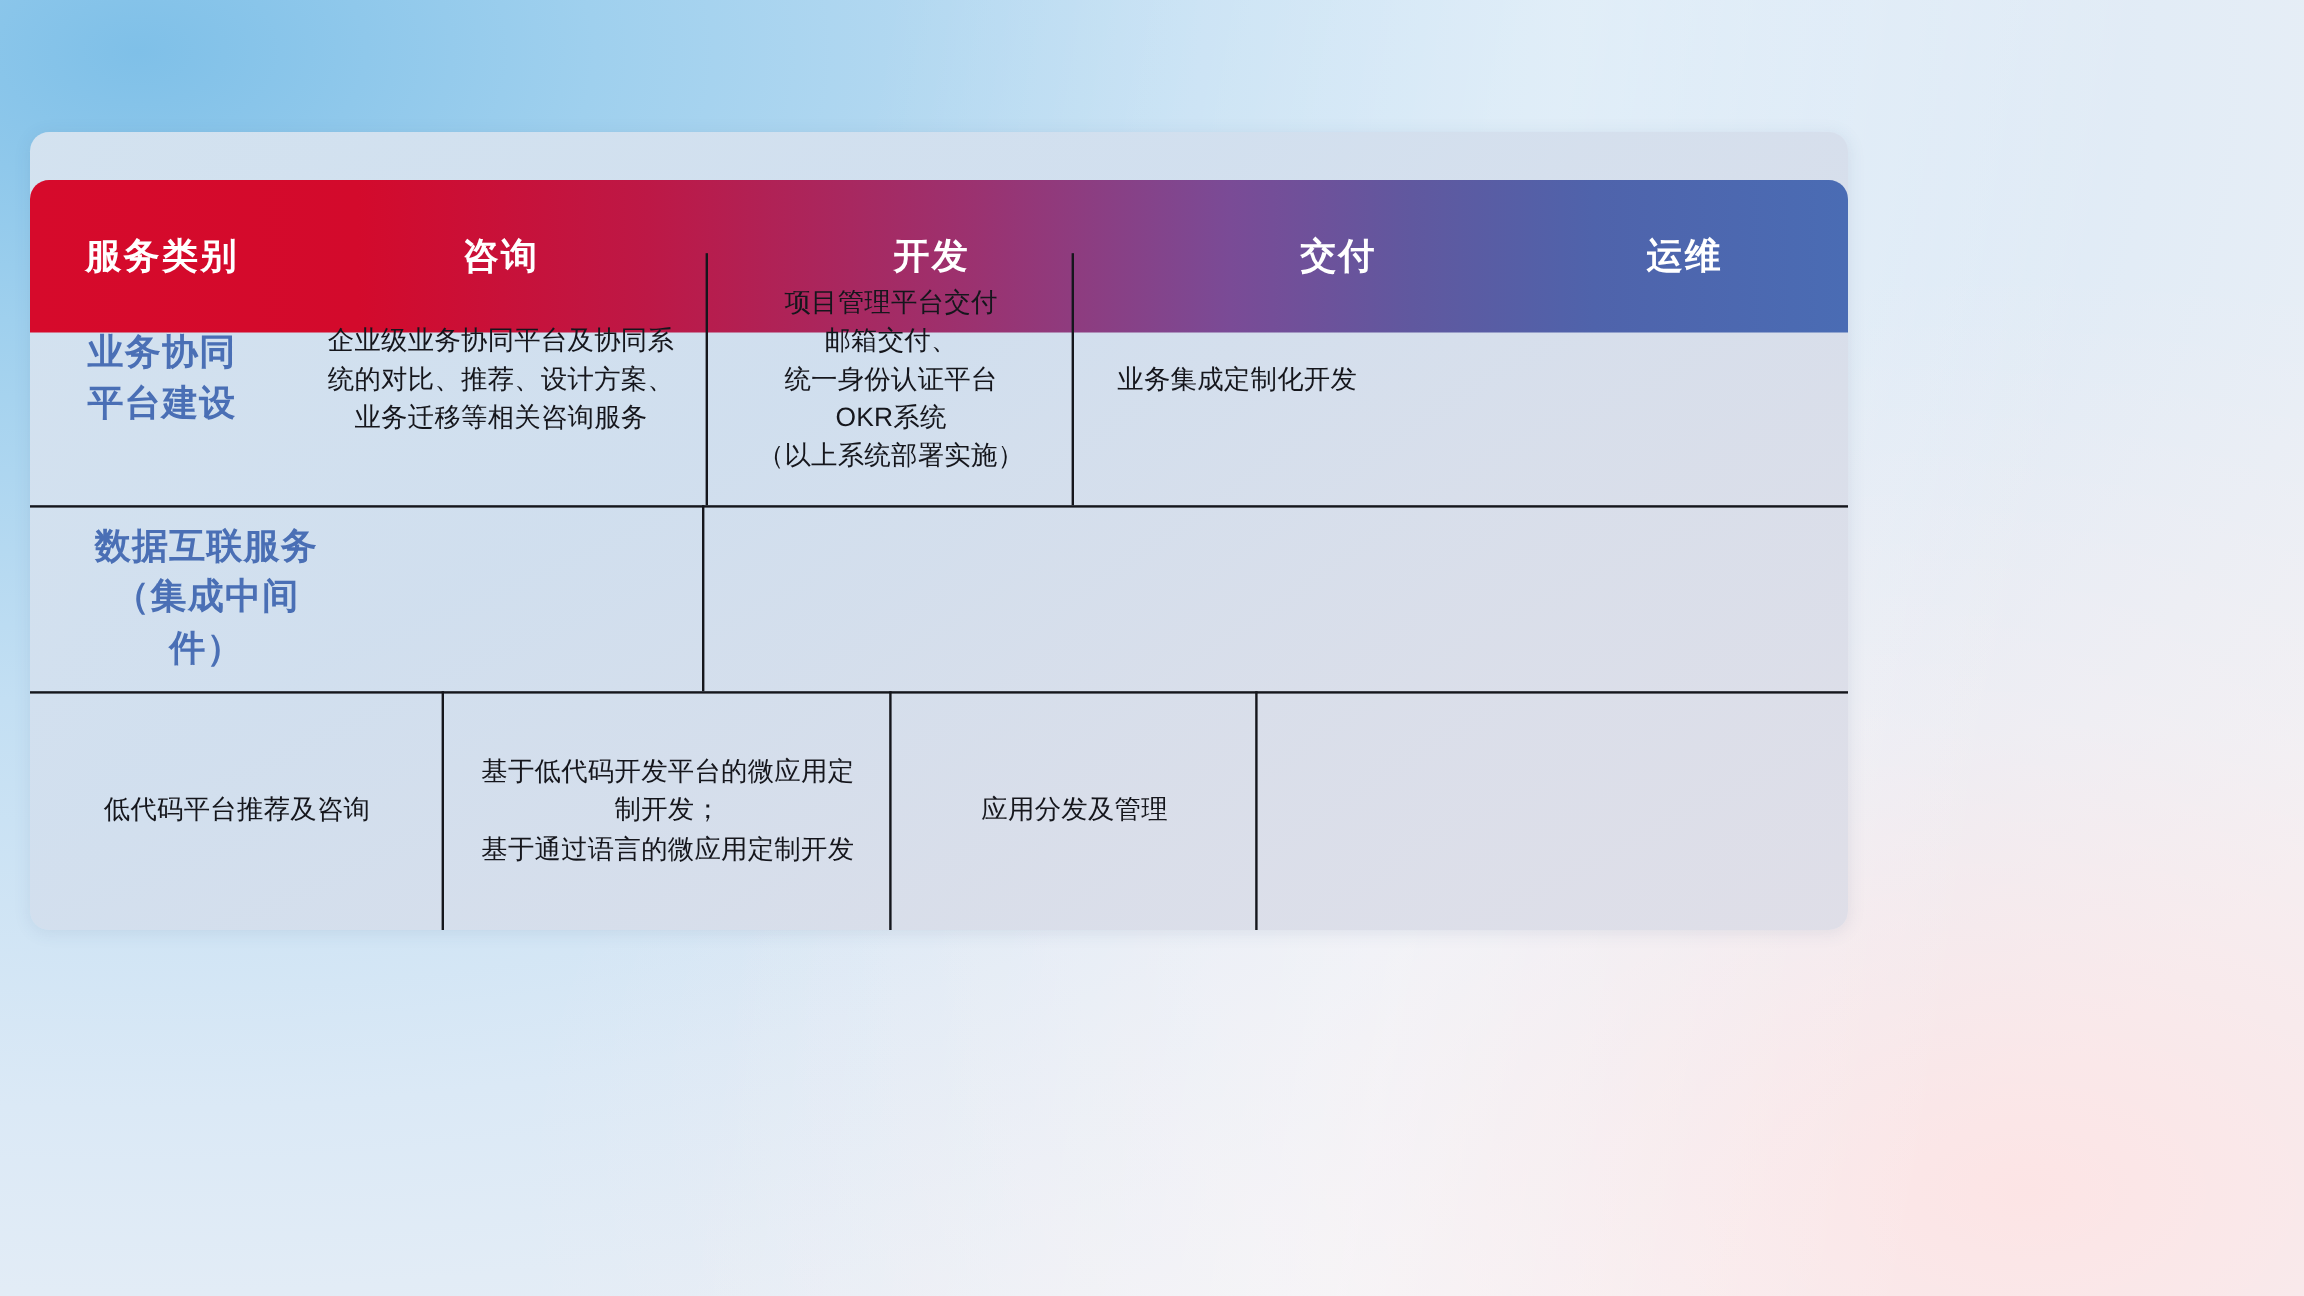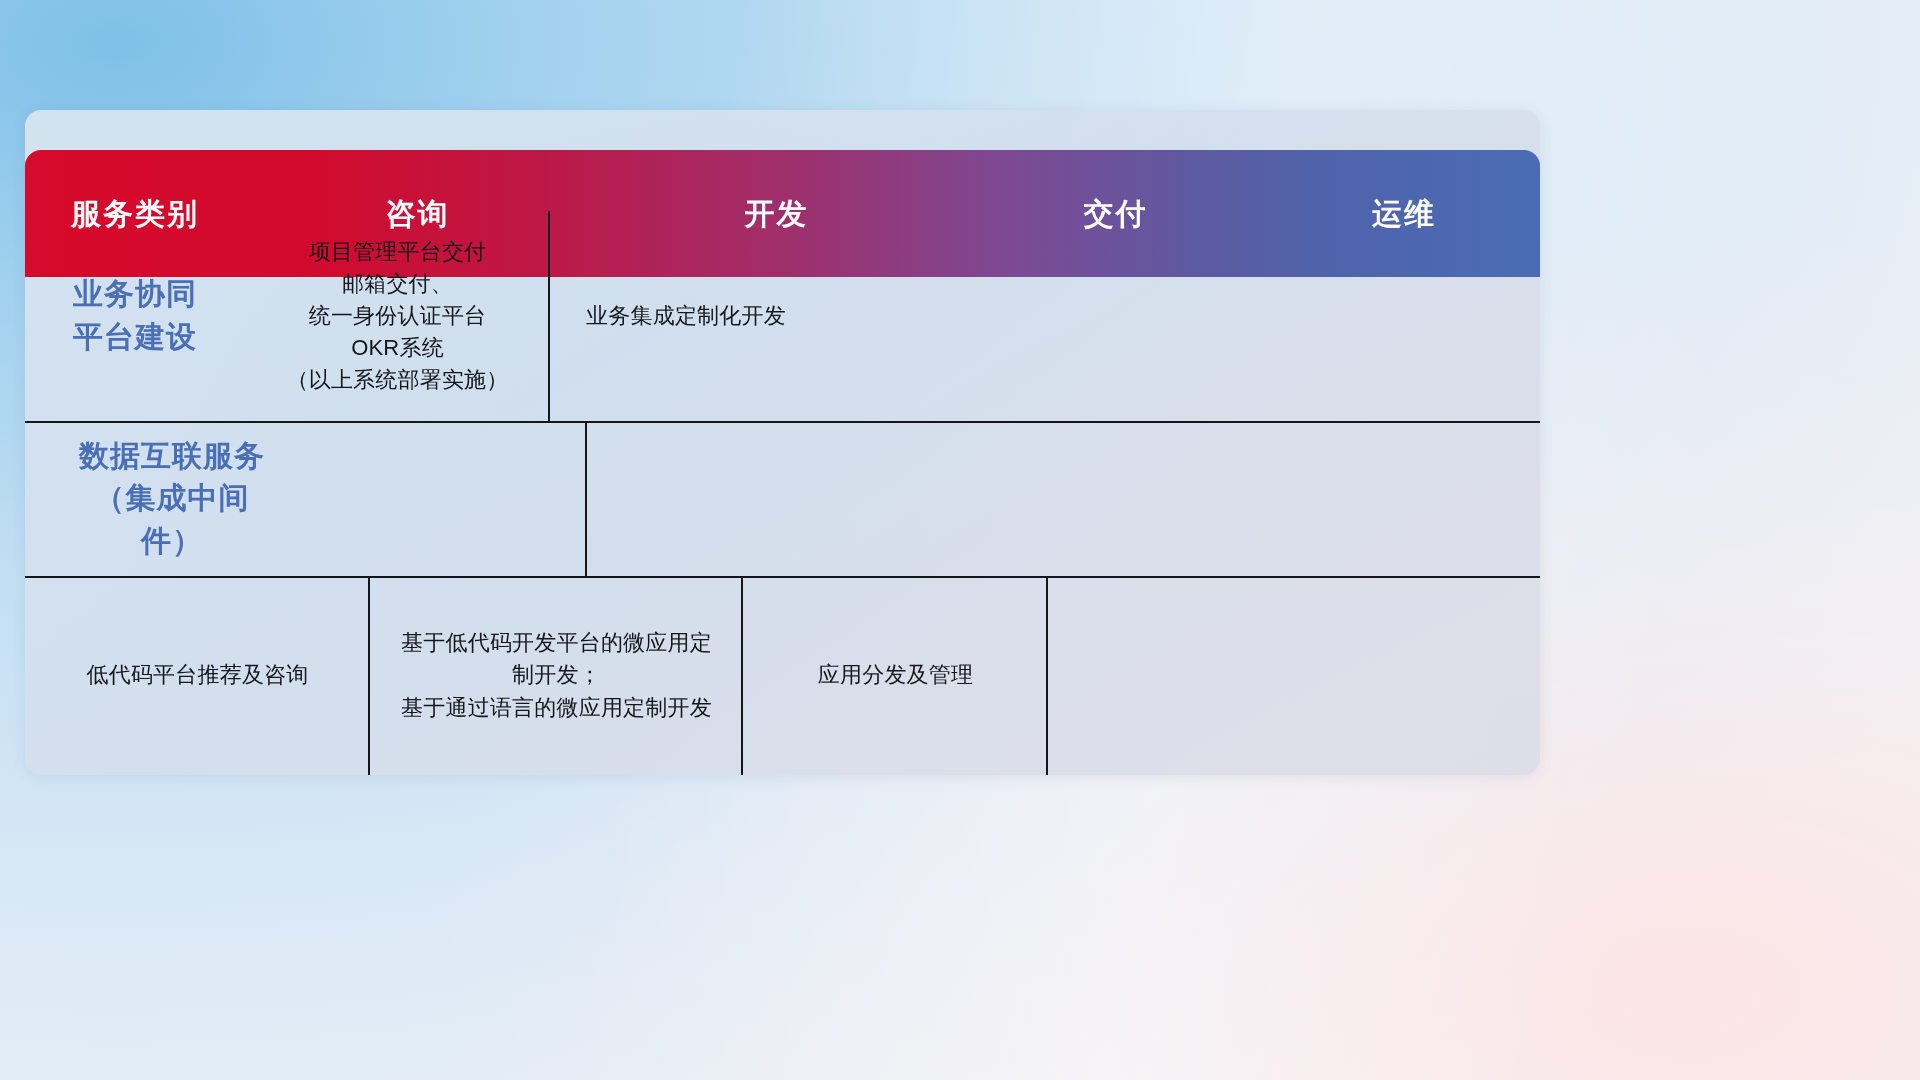--- a/index.html
+++ b/index.html
@@ -120,20 +120,25 @@
     </div>
   </div>
 
   <div class="body">
 
     <div class="row r1">
       <div class="cell c1">
         <div class="label" style="white-space: pre-line;">业务协同
 平台建设</div>
       </div>
+      <div class="cell c2 vsep sep2">
+        <div class="txt" style="white-space: pre-line;">企业级业务协同平台及协同系
+统的对比、推荐、设计方案、
+业务迁移等相关咨询服务</div>
+      </div>
       <div class="cell c4 vsep sep4">
         <div class="txt" style="white-space: pre-line;">项目管理平台交付
 邮箱交付、
 统一身份认证平台
 OKR系统
 （以上系统部署实施）</div>
       </div>
       <div class="cell c5">
         <div class="txt" style="white-space: pre-line;">业务集成定制化开发</div>
       </div>

